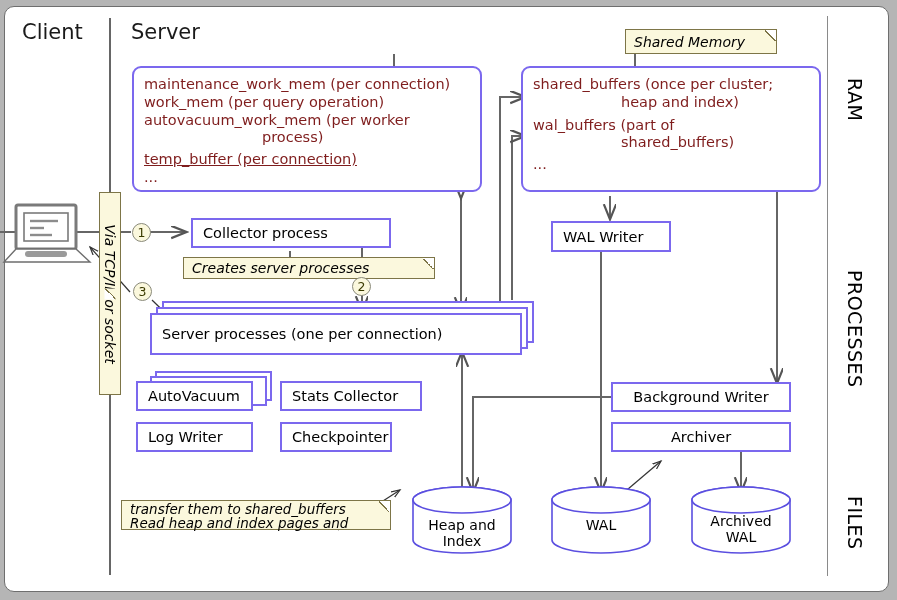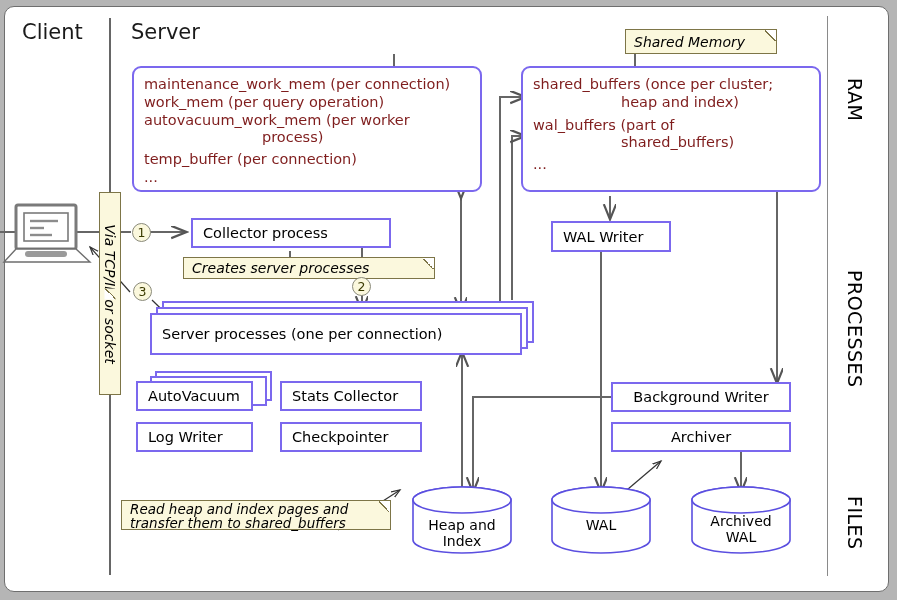--- a/index.html
+++ b/index.html
@@ -162,40 +162,40 @@
     <span>Shared Memory</span>
     <span class="fold"></span>
   </div>
 
   <div class="abs note" style="left:183px;top:257px;width:252px;height:22px;">
     <span>Creates server processes</span>
     <span class="fold"></span>
   </div>
 
   <div class="abs note twoline" style="left:121px;top:500px;width:270px;height:30px;font-size:13.5px;">
+    <div>transfer them to shared_buffers</div>
     <div>Read heap and index pages and</div>
-    <div>transfer them to shared_buffers</div>
     <span class="fold"></span>
   </div>
 
   <div class="abs vnote" style="left:99px;top:192px;width:22px;height:203px;">
     <span>Via TCP/IP or socket</span>
     <span class="vfold"></span>
   </div>
 
   <div class="abs step" style="left:132px;top:223px;">1</div>
   <div class="abs step" style="left:352px;top:277px;">2</div>
   <div class="abs step" style="left:133px;top:282px;">3</div>
 
   <div class="abs bbox round" style="left:132px;top:66px;width:350px;height:126px;flex-direction:column;">
     <div class="mem-line">maintenance_work_mem (per connection)</div>
     <div class="mem-line">work_mem (per query operation)</div>
     <div class="mem-line">autovacuum_work_mem (per worker</div>
     <div class="mem-line mem-ind">process)</div>
-    <div class="mem-line" style="margin-top:4px;">temp_buffer (per connection)</div>
+    <div class="mem-line" style="margin-top:4px;text-decoration:underline;">temp_buffer (per connection)</div>
     <div class="mem-line">...</div>
   </div>
 
   <div class="abs bbox round" style="left:521px;top:66px;width:300px;height:126px;flex-direction:column;">
     <div class="mem-line">shared_buffers (once per cluster;</div>
     <div class="mem-line mem-ind2">heap and index)</div>
     <div class="mem-line" style="margin-top:5px;">wal_buffers (part of</div>
     <div class="mem-line mem-ind2">shared_buffers)</div>
     <div class="mem-line" style="margin-top:4px;">...</div>
   </div>
@@ -207,17 +207,17 @@
   <div class="abs bbox pad" style="left:150px;top:313px;width:372px;height:42px;">Server processes (one per connection)</div>
 
   <div class="abs bbox pad" style="left:551px;top:221px;width:120px;height:31px;">WAL Writer</div>
 
   <div class="abs stackback" style="left:155px;top:371px;width:117px;height:30px;"></div>
   <div class="abs stackback" style="left:150px;top:376px;width:117px;height:30px;"></div>
   <div class="abs bbox pad" style="left:136px;top:381px;width:117px;height:30px;">AutoVacuum</div>
 
   <div class="abs bbox pad" style="left:280px;top:381px;width:142px;height:30px;">Stats Collector</div>
   <div class="abs bbox pad" style="left:136px;top:422px;width:117px;height:30px;">Log Writer</div>
-  <div class="abs bbox pad" style="left:280px;top:422px;width:142px;height:30px;text-align:right;">Checkpointer</div>
+  <div class="abs bbox pad" style="left:280px;top:422px;width:112px;height:30px;text-align:right;">Checkpointer</div>
 
   <div class="abs bbox center" style="left:611px;top:382px;width:180px;height:30px;">Background Writer</div>
   <div class="abs bbox center" style="left:611px;top:422px;width:180px;height:30px;">Archiver</div>
 </div>
 
 </body></html>

